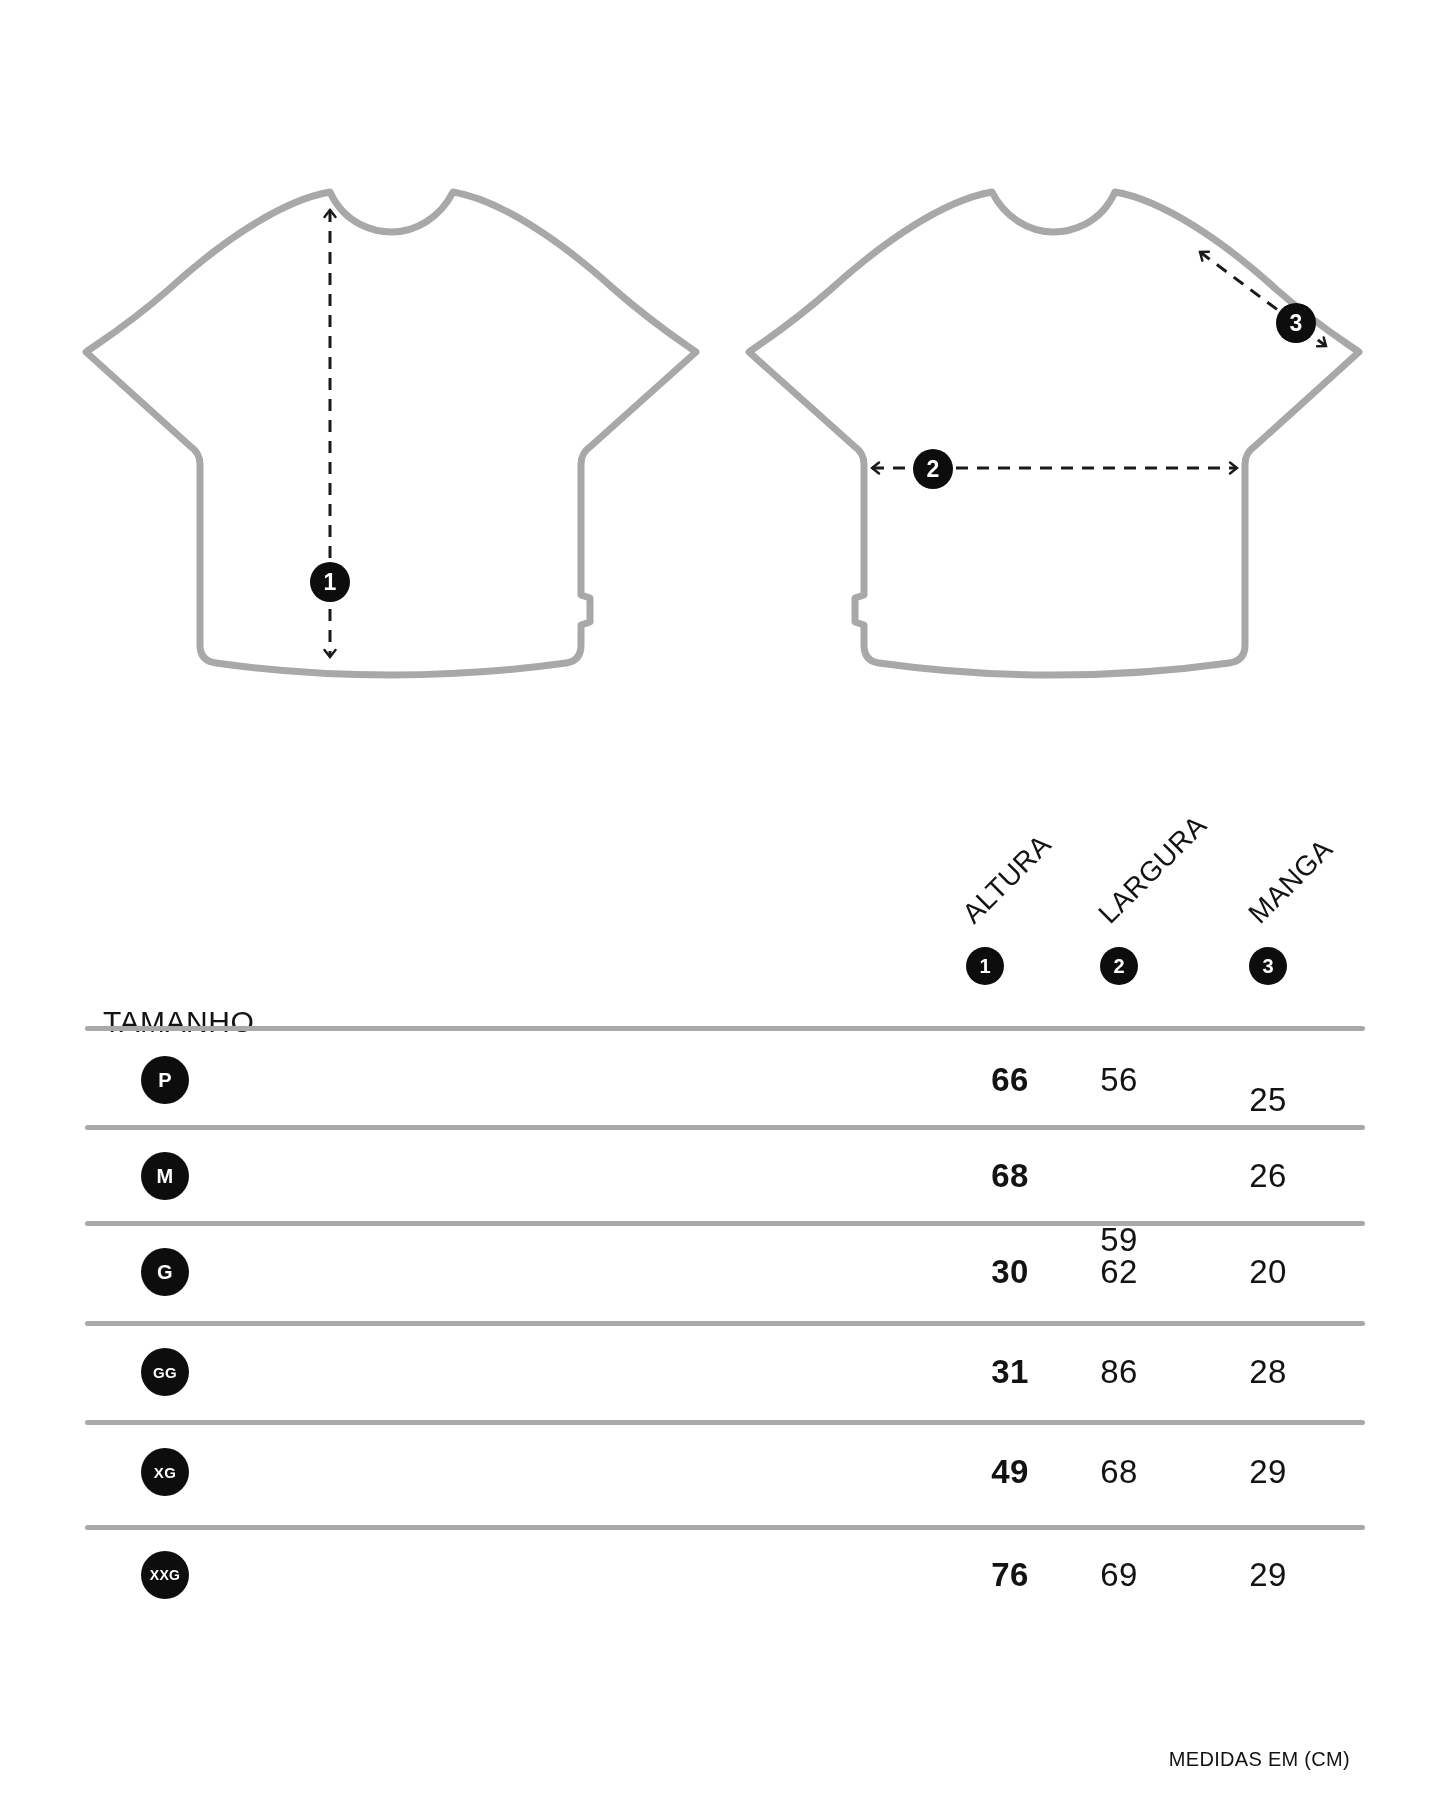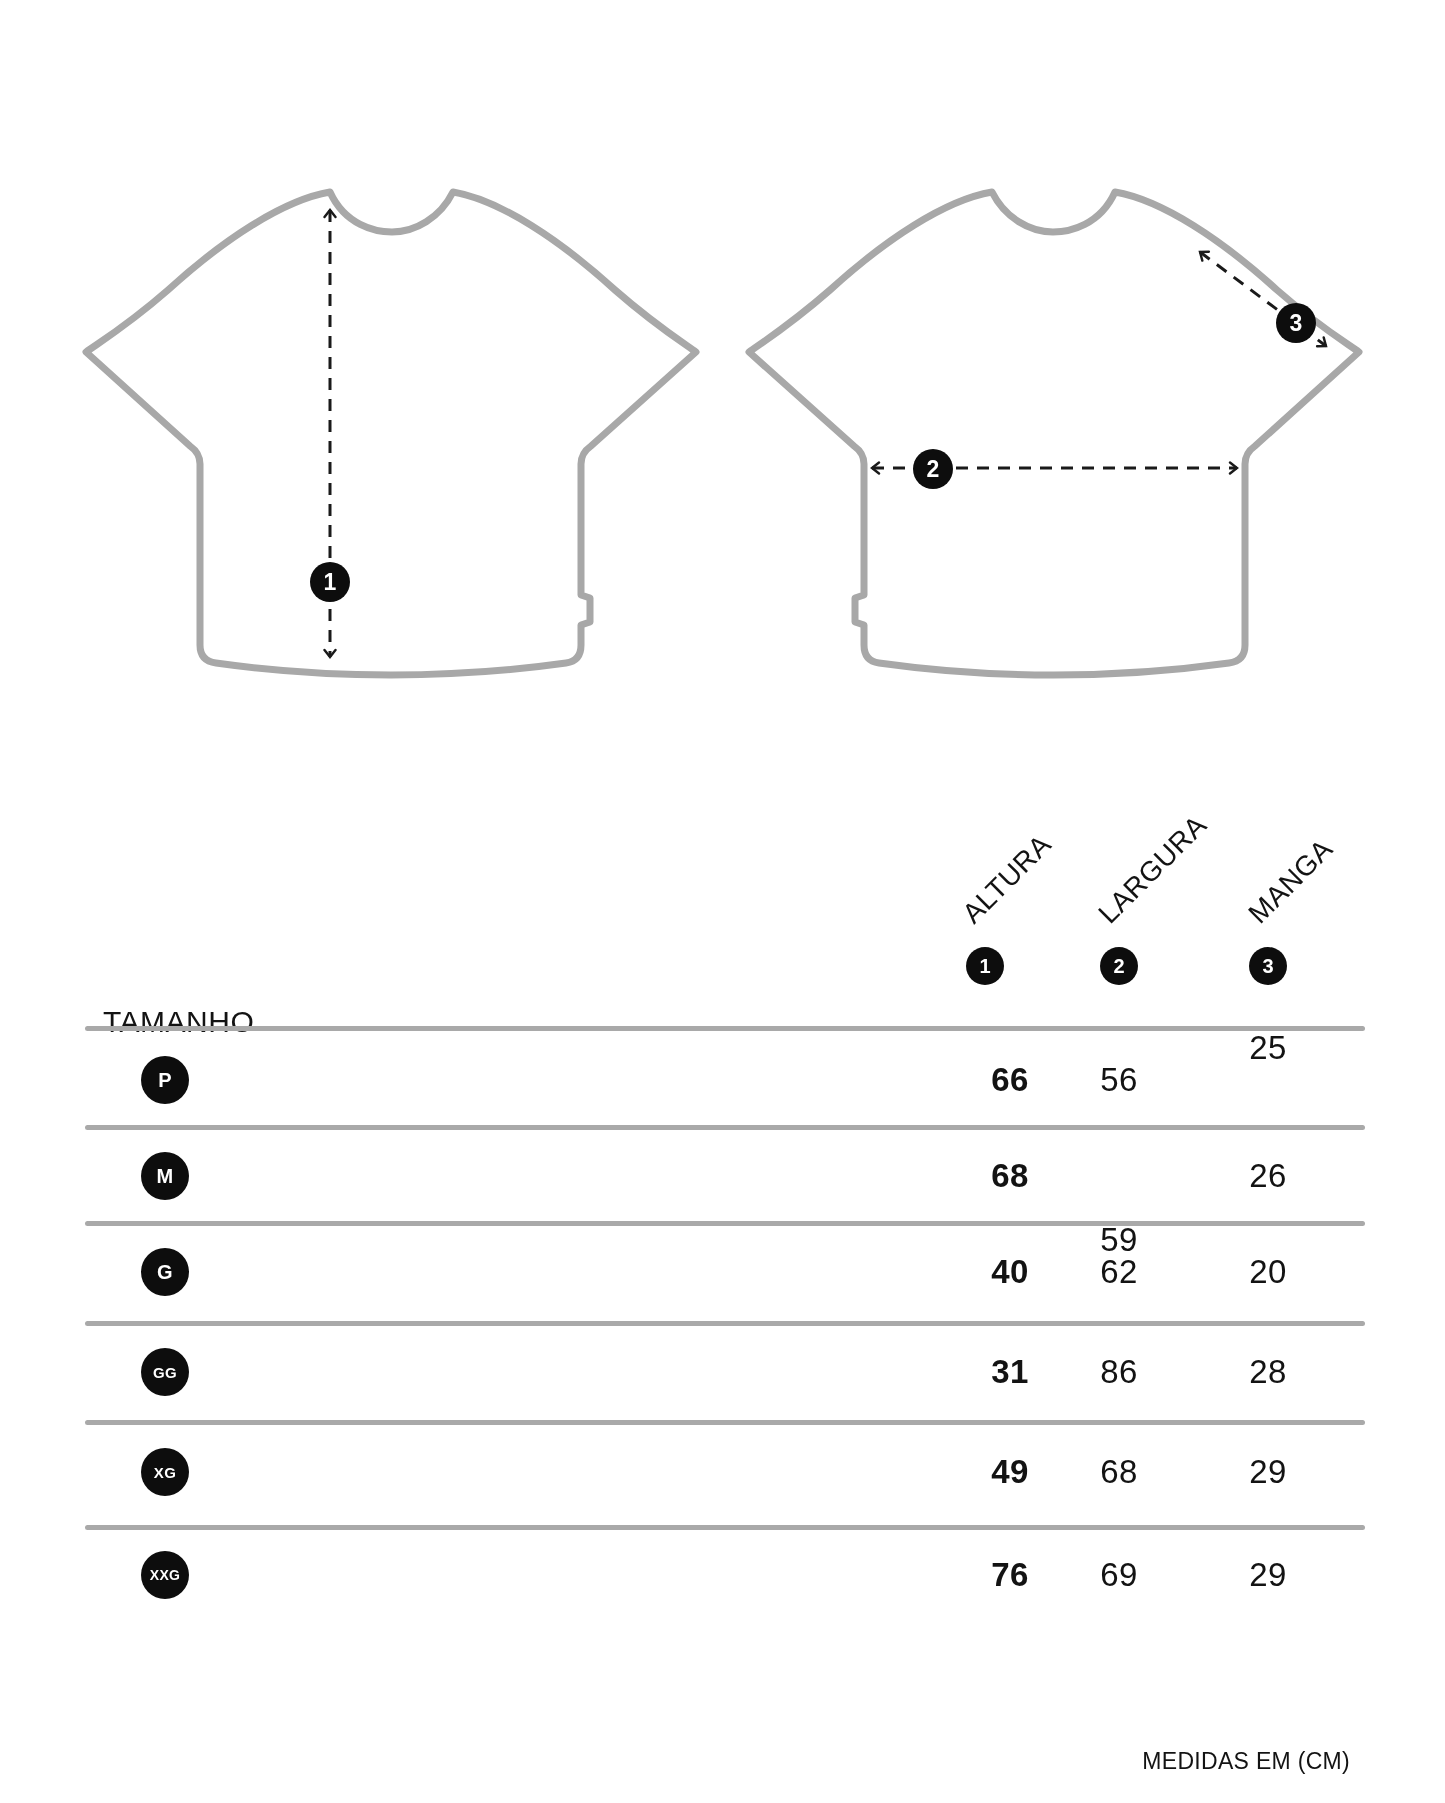--- a/index.html
+++ b/index.html
@@ -24,21 +24,21 @@
   }
   .hb-1{left:966px;} .hb-2{left:1100px;} .hb-3{left:1249px;}
   .rule{position:absolute;left:85px;width:1280px;height:5px;background:#a9a9a9;border-radius:3px;}
   .size-badge{
     position:absolute;left:141px;width:48px;height:48px;border-radius:50%;background:#0d0d0d;
     color:#fff;display:flex;align-items:center;justify-content:center;font-weight:700;letter-spacing:.3px;
   }
   .fs-l{font-size:20px;} .fs-m{font-size:15px;} .fs-s{font-size:14px;}
   .val{position:absolute;width:140px;text-align:center;font-size:33px;line-height:40px;letter-spacing:.5px;}
   .col-1{left:940px;font-weight:bold;} .col-2{left:1049px;} .col-3{left:1198px;}
-  .units{position:absolute;right:95px;top:1748px;font-size:23px;letter-spacing:.3px;margin-left:44px;}
+  .units{position:absolute;right:95px;top:1748px;font-size:20px;letter-spacing:.3px;margin-left:44px;}
 </style>
 </head>
 <body>
 
 <div class="canvas">
 
   <svg class="diagram-svg" width="1445" height="760" viewBox="0 0 1445 760">
     <defs>
       <marker id="chev" viewBox="0 0 14 14" refX="10" refY="7" markerWidth="14" markerHeight="14" markerUnits="userSpaceOnUse" orient="auto-start-reverse">
         <path d="M3 1.5 L10 7 L3 12.5" fill="none" stroke="#1a1a1a" stroke-width="2.4" stroke-linecap="round"></path>
@@ -102,31 +102,31 @@
   <div class="rule" style="top:1125px"></div>
   <div class="rule" style="top:1221px"></div>
   <div class="rule" style="top:1321px"></div>
   <div class="rule" style="top:1420px"></div>
   <div class="rule" style="top:1525px"></div>
 
   <div>
     <div class="size-badge fs-l" style="top:1056px">P</div>
     <div class="val col-1" style="top:1060px">66</div>
     <div class="val col-2" style="top:1060px">56</div>
-    <div class="val col-3" style="top:1028px">25</div>
+    <div class="val col-3" style="top:1080px">25</div>
   </div>
   <div>
     <div class="size-badge fs-l" style="top:1152px">M</div>
     <div class="val col-1" style="top:1156px">68</div>
     <div class="val col-2" style="top:1220px">59</div>
     <div class="val col-3" style="top:1156px">26</div>
   </div>
   <div>
     <div class="size-badge fs-l" style="top:1248px">G</div>
-    <div class="val col-1" style="top:1252px">40</div>
+    <div class="val col-1" style="top:1252px">30</div>
     <div class="val col-2" style="top:1252px">62</div>
     <div class="val col-3" style="top:1252px">20</div>
   </div>
   <div>
     <div class="size-badge fs-m" style="top:1348px">GG</div>
     <div class="val col-1" style="top:1352px">31</div>
     <div class="val col-2" style="top:1352px">86</div>
     <div class="val col-3" style="top:1352px">28</div>
   </div>
   <div>

